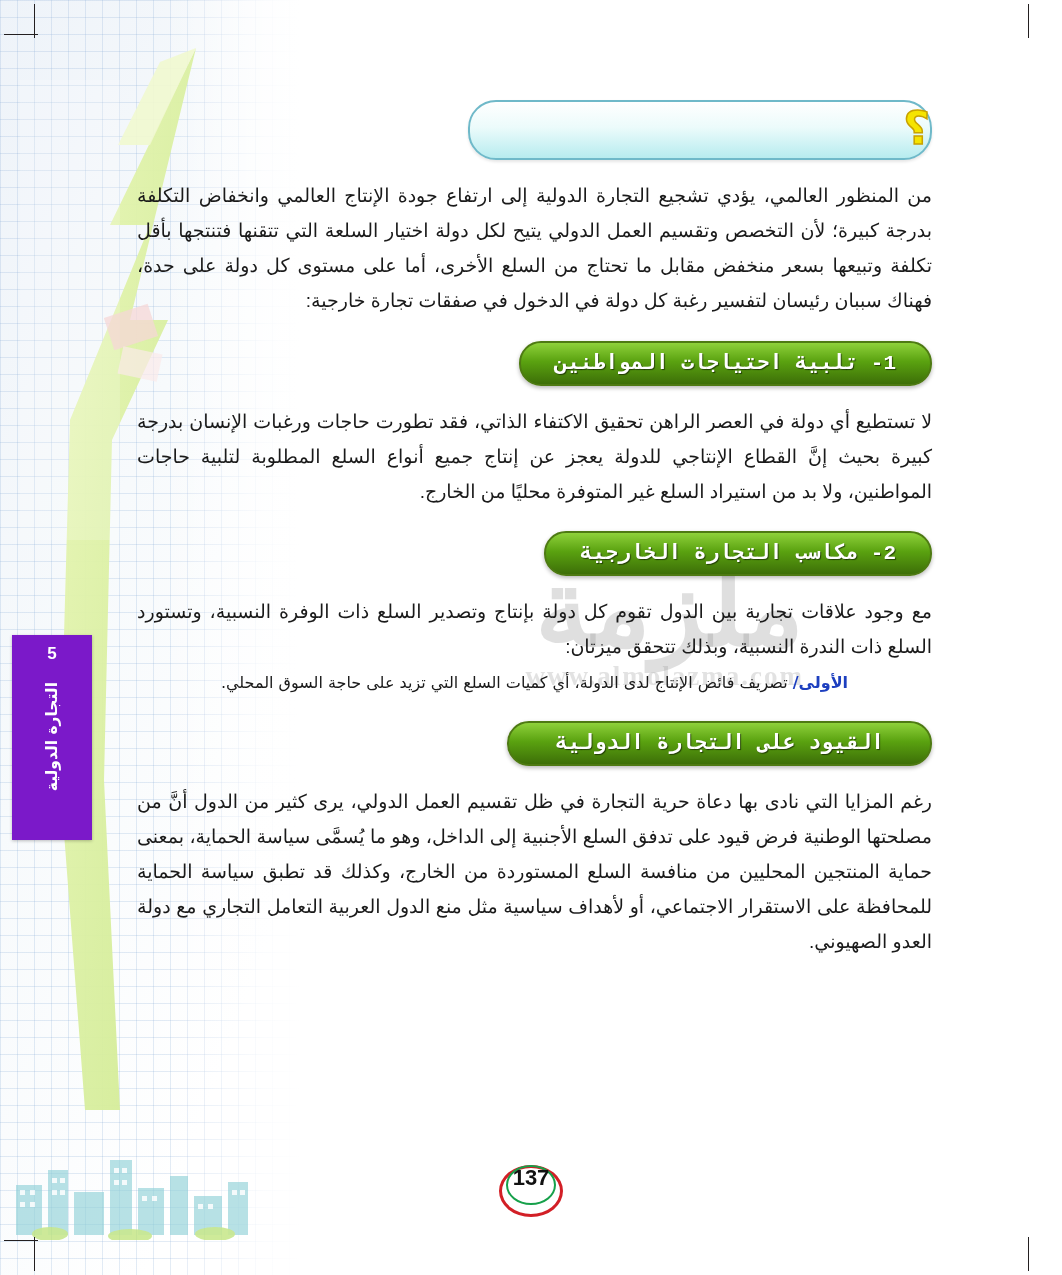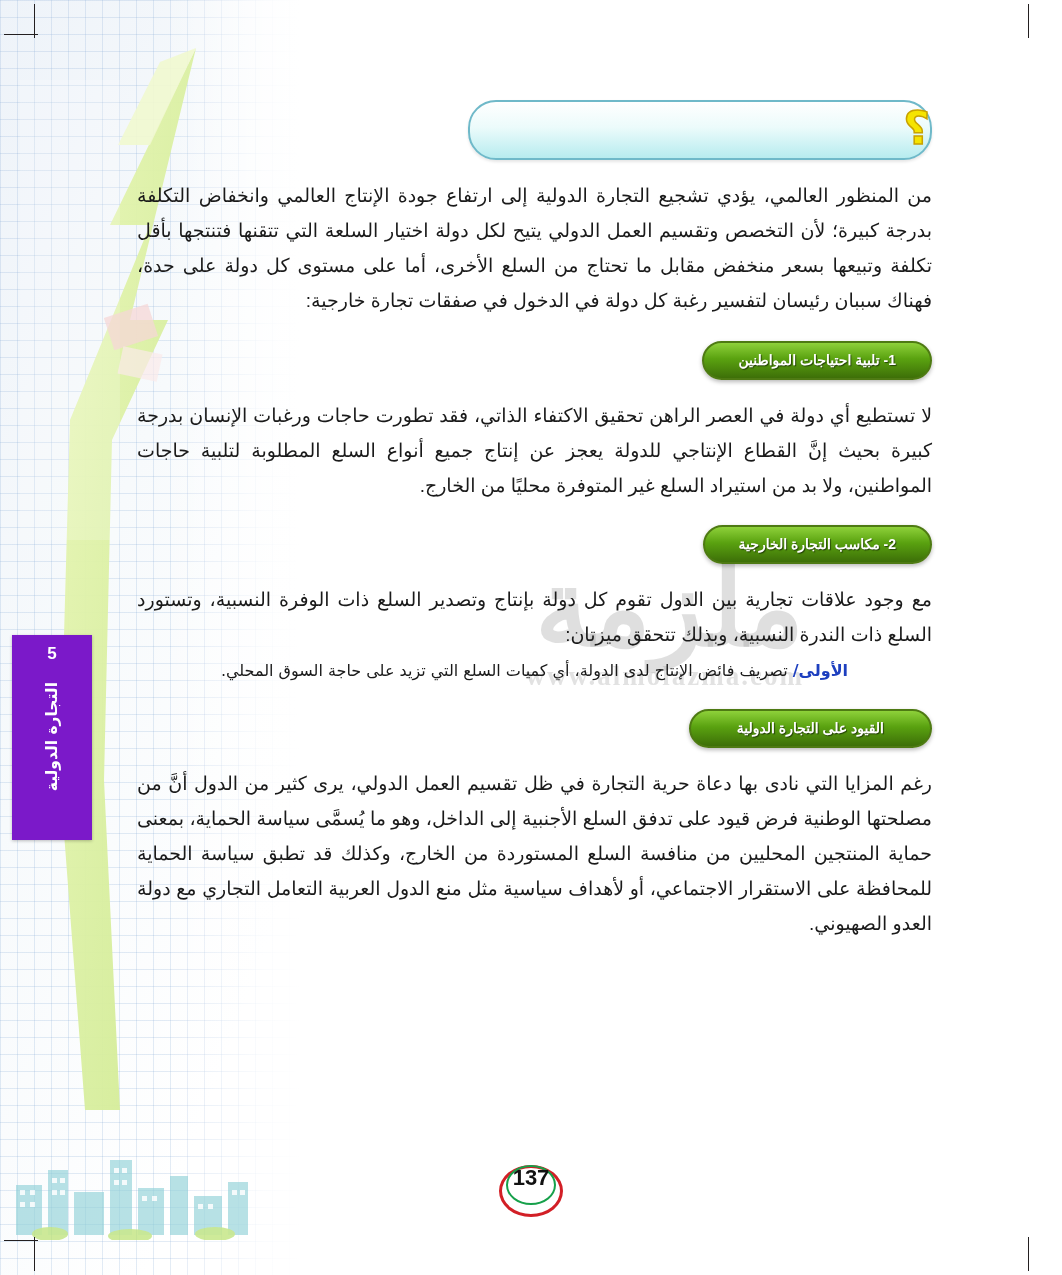--- a/index.html
+++ b/index.html
@@ -172,26 +172,26 @@
   .banner {
     position: relative;
     display: inline-block;
     padding: 7px 34px 9px 34px;
     border-radius: 22px;
     border: 2px solid #4e7a13;
     background: linear-gradient(to bottom, #8ed13a 0%, #5aa210 45%, #3d6f08 100%);
     box-shadow: 0 2px 4px rgba(0,0,0,.28);
   }
   .banner .btxt {
-    font-size: 14px;
+    font-size: 21px;
     font-weight: bold;
     color: #ffffff;
     text-shadow: 1px 1px 1px rgba(0,0,0,.55);
     white-space: nowrap;
-    font-family: Liberation Sans, sans-serif;
+    font-family: Liberation Mono, monospace;
   }
   .banner.wide { padding: 7px 46px 9px 46px; }
 
   
   .item-line {
     font-size: 16px;
     line-height: 1.9;
     color: #1a1a1a;
     text-align: justify;
     text-align-last: center;

